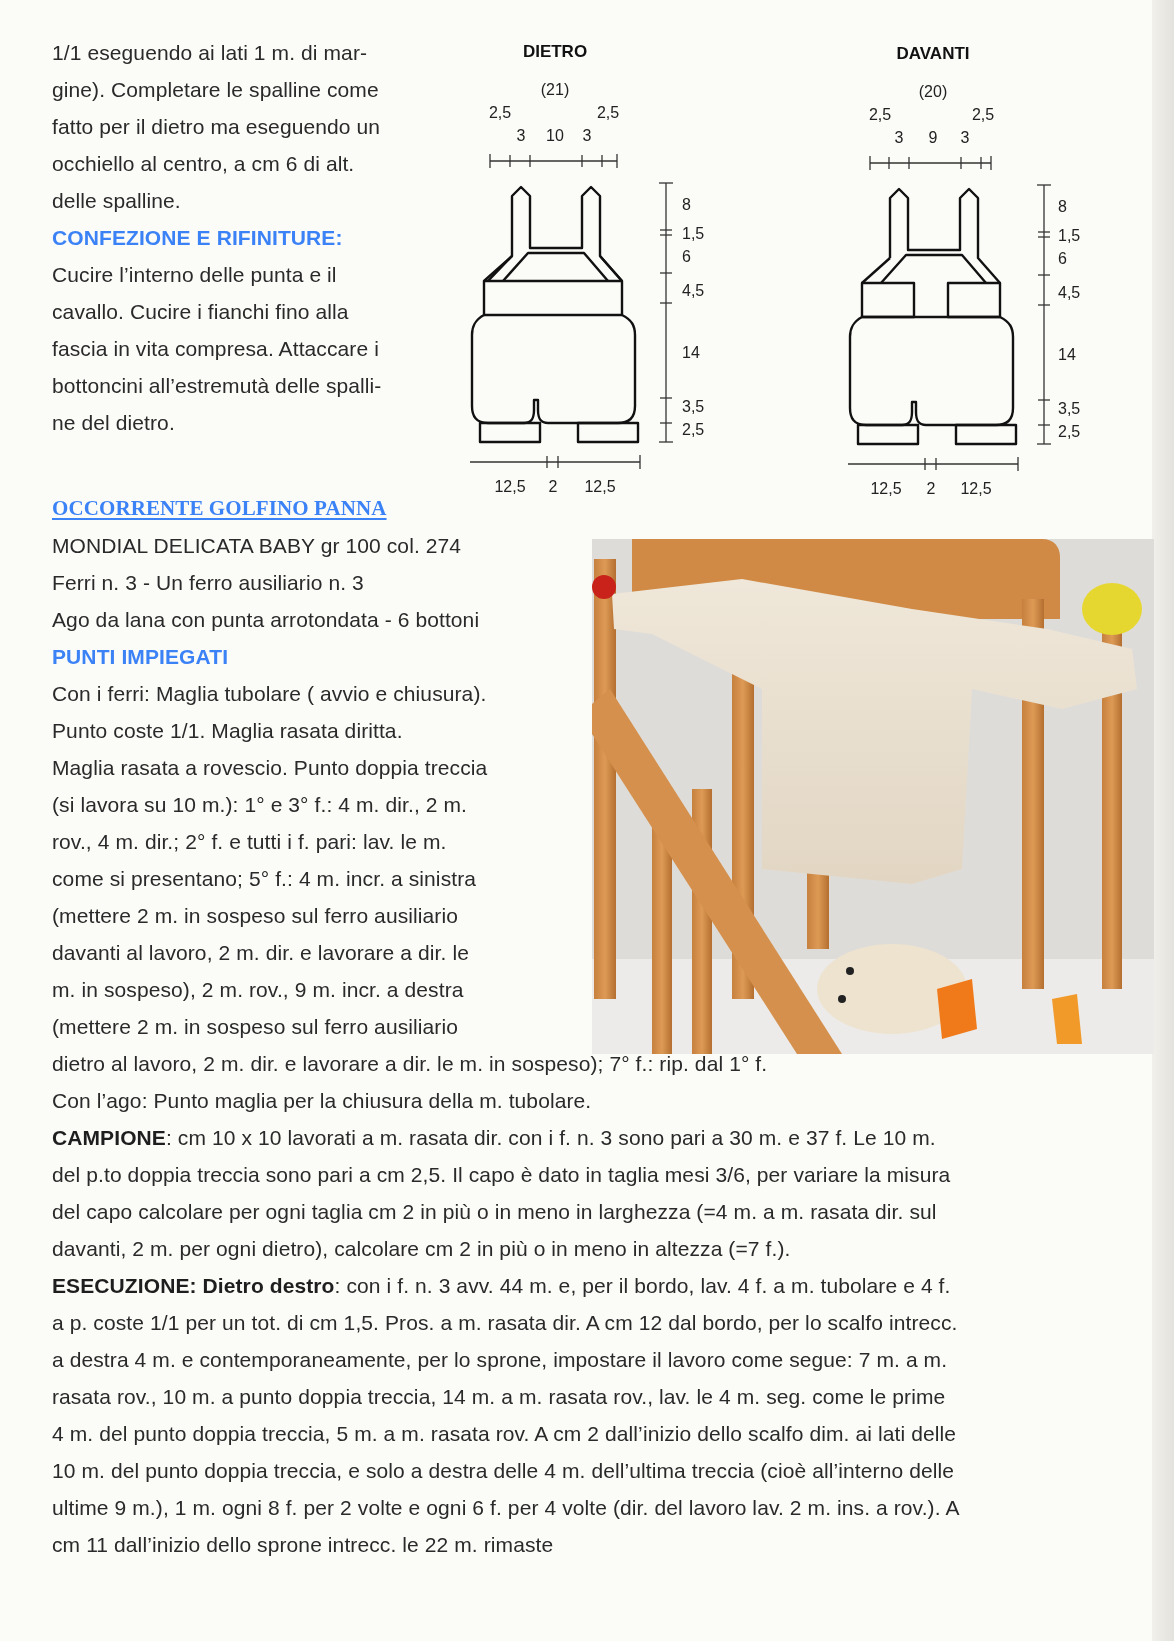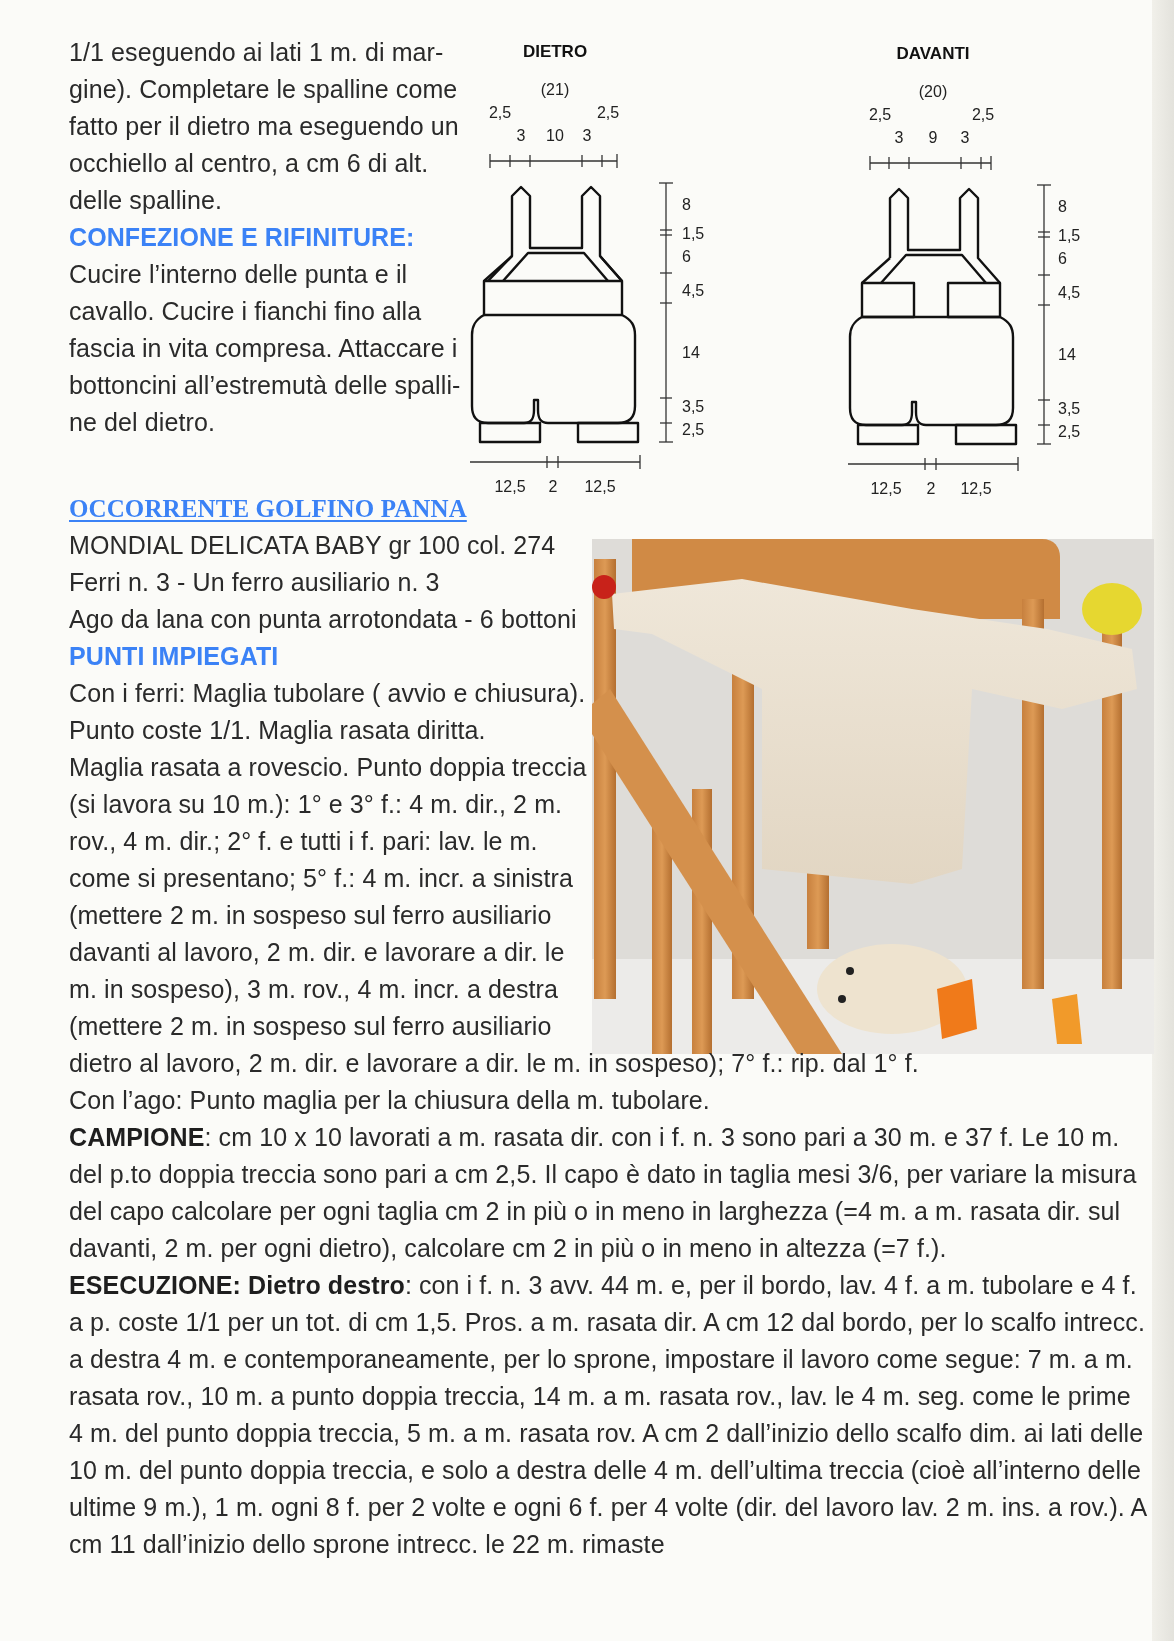--- a/index.html
+++ b/index.html
@@ -7,21 +7,21 @@
     width: 1174px; height: 1641px; position: relative; overflow: hidden;
     background: #fbfbf8;
     font-family: "Liberation Sans", "DejaVu Sans", sans-serif;
     color: #2a2a2a;
   }
   .edge {
     position: absolute; right: 0; top: 0; width: 22px; height: 100%;
     background: linear-gradient(to right, #f1f0ea, #e3e2dc);
   }
   .line {
-    position: absolute; left: 69px; font-size: 25px; line-height: 37px;
+    position: absolute; left: 52px; font-size: 21px; line-height: 37px;
     white-space: nowrap; letter-spacing: 0.1px;
   }
   .line b { font-weight: bold; color: #1e1e1e; }
   .head { font-weight: bold; color: #3b82f6; }
   .underline { text-decoration: underline; text-underline-offset: 3px; font-family: Liberation Serif, serif; }
   .diagram { position: absolute; }
   .diagram svg { display: block; }
   .dlabel { font-family: "Liberation Sans", sans-serif; fill: #222; }
   .dtitle { font-family: "Liberation Sans", sans-serif; font-weight: bold; fill: #111; }
   .photo {
@@ -212,21 +212,21 @@
 <div>
   <div class="line head" style="top:638px">PUNTI IMPIEGATI</div>
   <div class="line" style="top:675px">Con i ferri: Maglia tubolare ( avvio e chiusura).</div>
   <div class="line" style="top:712px">Punto coste 1/1. Maglia rasata diritta.</div>
   <div class="line" style="top:749px">Maglia rasata a rovescio. Punto doppia treccia</div>
   <div class="line" style="top:786px">(si lavora su 10 m.): 1° e 3° f.: 4 m. dir., 2 m.</div>
   <div class="line" style="top:823px">rov., 4 m. dir.; 2° f. e tutti i f. pari: lav. le m.</div>
   <div class="line" style="top:860px">come si presentano; 5° f.: 4 m. incr. a sinistra</div>
   <div class="line" style="top:897px">(mettere 2 m. in sospeso sul ferro ausiliario</div>
   <div class="line" style="top:934px">davanti al lavoro, 2 m. dir. e lavorare a dir. le</div>
-  <div class="line" style="top:971px">m. in sospeso), 3 m. rov.,  4 m. incr. a destra</div>
+  <div class="line" style="top:971px">m. in sospeso), 2 m. rov.,  9 m. incr. a destra</div>
   <div class="line" style="top:1008px">(mettere 2 m. in sospeso sul ferro ausiliario</div>
   <div class="line" style="top:1045px">dietro al lavoro, 2 m. dir. e lavorare a dir. le m. in sospeso); 7° f.: rip. dal 1° f.</div>
   <div class="line" style="top:1082px">Con l’ago: Punto maglia per la chiusura della m. tubolare.</div>
 </div>
 
 <div>
   <div class="line" style="top:1119px"><b>CAMPIONE</b><span>: cm 10 x 10 lavorati a m. rasata dir. con i f. n. 3 sono pari a 30 m. e 37 f. Le 10 m.</span></div>
   <div class="line" style="top:1156px">del p.to doppia treccia sono pari a cm 2,5. Il capo è dato in taglia mesi 3/6, per variare la misura</div>
   <div class="line" style="top:1193px">del capo calcolare per ogni taglia cm 2 in più o in meno in larghezza (=4 m. a m. rasata dir. sul</div>
   <div class="line" style="top:1230px">davanti, 2 m. per ogni dietro), calcolare  cm 2 in più o in meno in altezza (=7 f.).</div>

